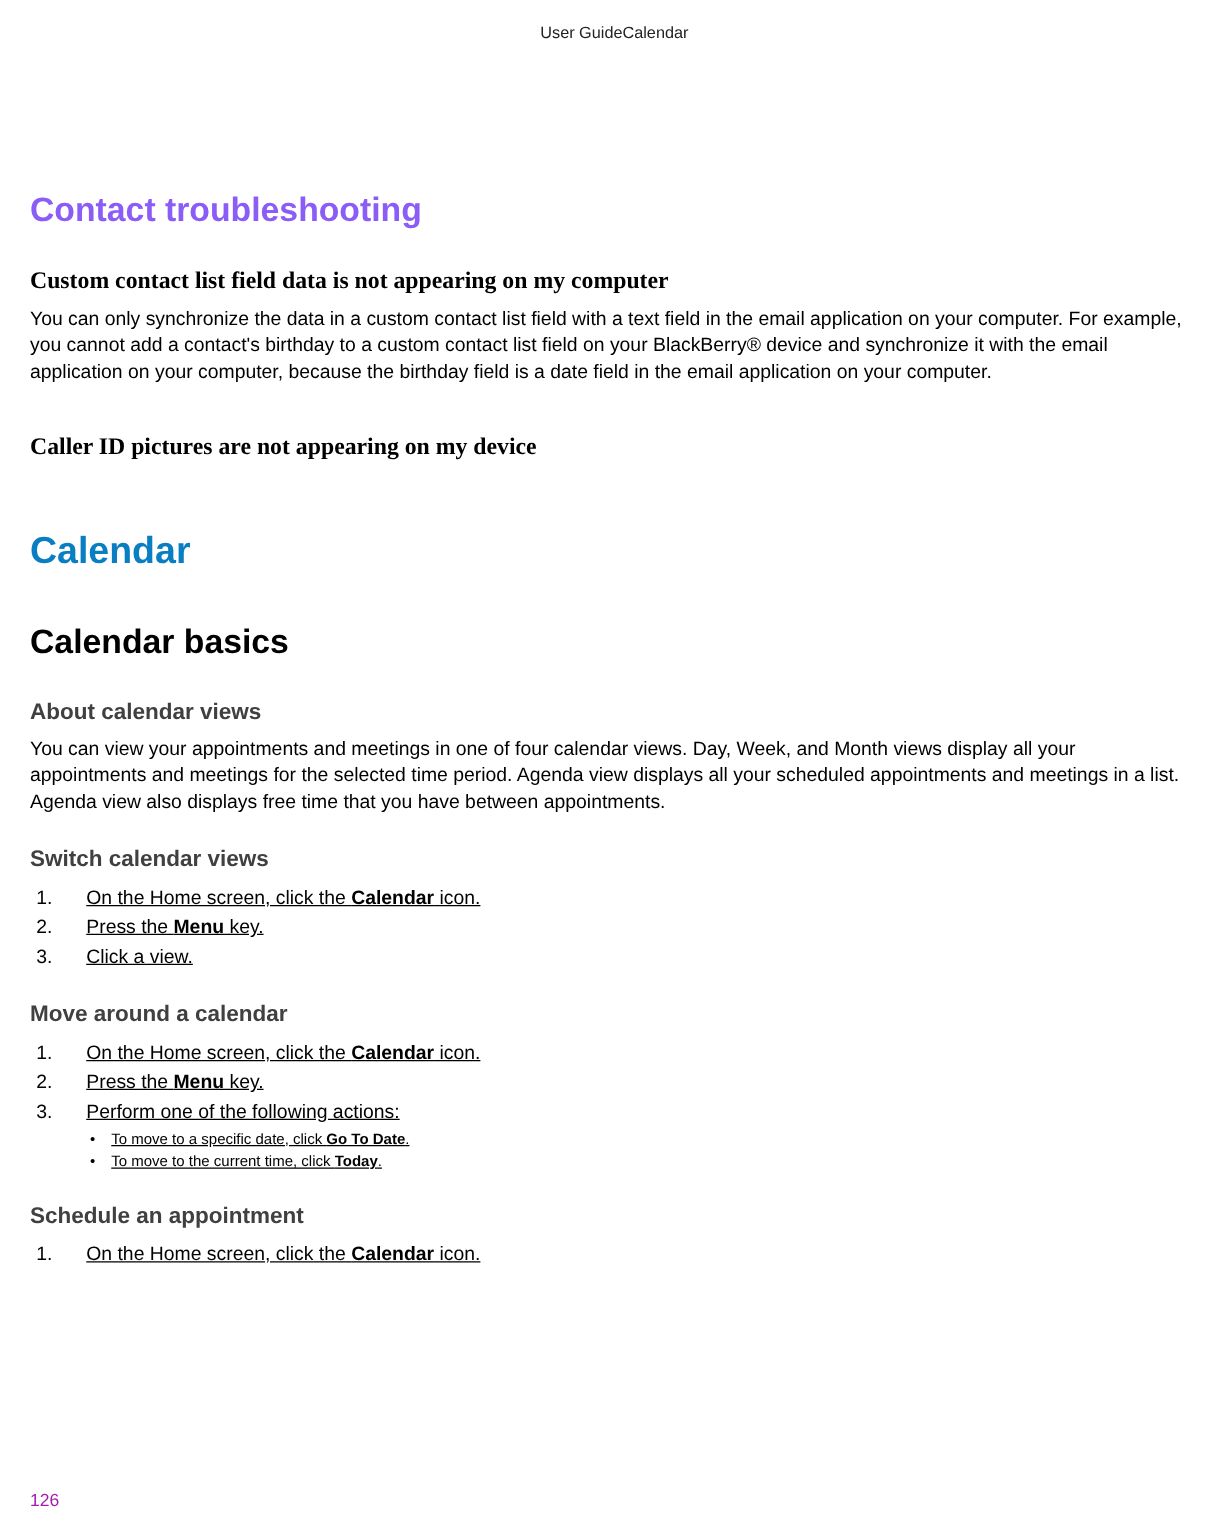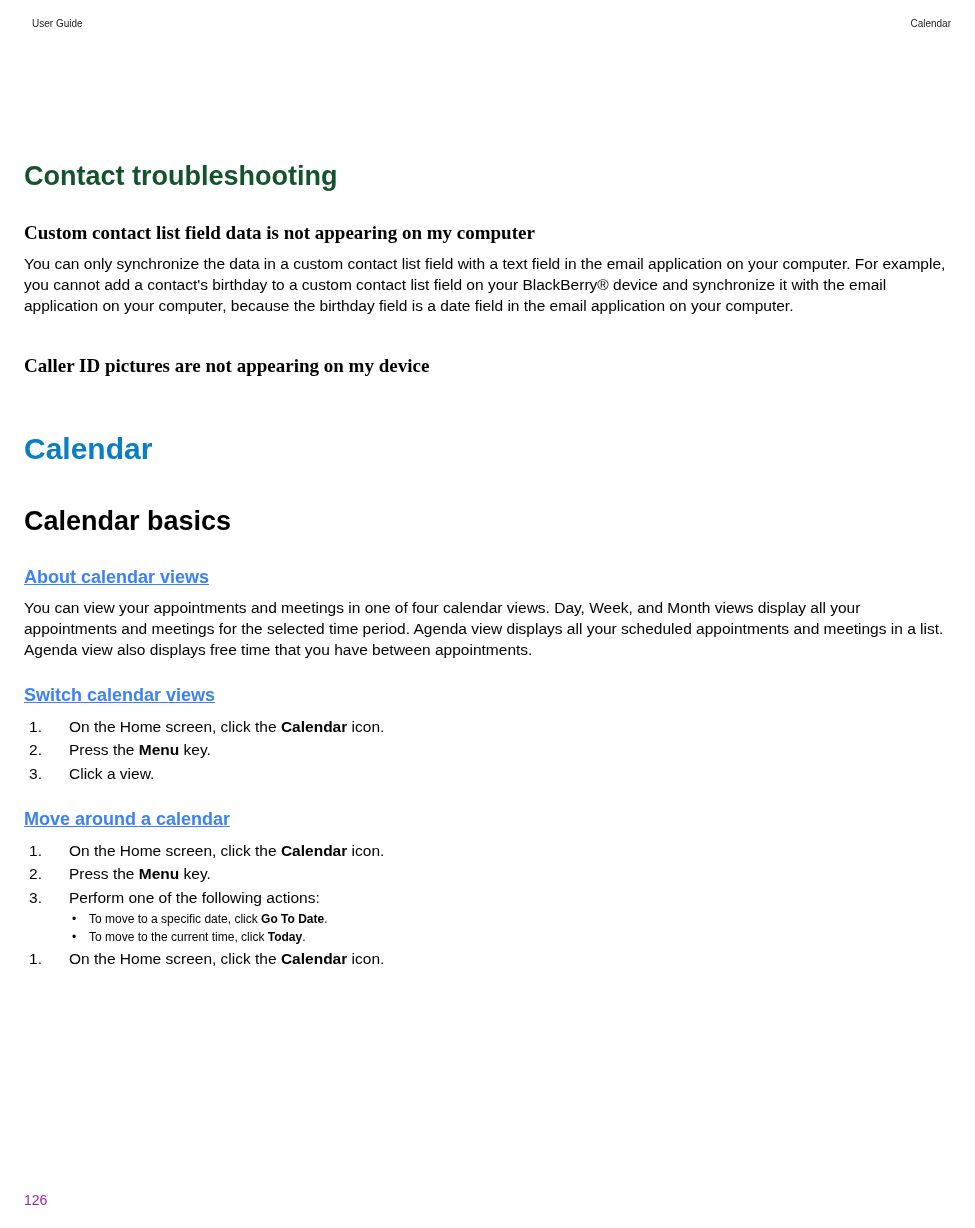--- a/index.html
+++ b/index.html
@@ -11,34 +11,33 @@
       font-family: "Segoe UI", Tahoma, Arial, sans-serif;
       width: 975px;
       height: 1228px;
       background: #ffffff;
       color: #000000;
       position: relative;
       padding: 0;
     }
     .header {
       display: flex;
-      justify-content: space-between;
+      justify-content: center;
       padding: 18px 24px 0 32px;
-      font-size: 10px;
+      font-size: 13px;
       color: #222;
     }
     .content {
       padding: 120px 24px 0 24px;
     }
     .h1-section {
       font-size: 27px;
       font-weight: bold;
-      color: #14532d;
+      color: #8b5cf6;
       margin-bottom: 30px;
-      margin-top: 12px;
     }
     .h2-section {
       font-size: 19px;
       font-weight: bold;
       color: #000;
       margin-top: 10px;
       margin-bottom: 10px;
       font-family: Liberation Serif, serif;
     }
     .h1-blue {
@@ -50,36 +49,36 @@
     }
     .h1-normal {
       font-size: 27px;
       font-weight: bold;
       color: #000;
       margin-bottom: 30px;
     }
     .h3-section {
       font-size: 18px;
       font-weight: bold;
-      color: #3b82f6;
+      color: #404040;
       margin-top: 24px;
       margin-bottom: 10px;
-      text-decoration: underline;
     }
     .body-text {
       font-size: 15.5px;
       line-height: 1.35;
       color: #000;
       margin-bottom: 10px;
     }
     ol.numbered {
       list-style: none;
       counter-reset: item;
       padding-left: 0;
       margin-top: 2px;
+      text-decoration: underline;
     }
     ol.numbered > li {
       counter-increment: item;
       font-size: 15.5px;
       line-height: 1.4;
       padding-left: 45px;
       position: relative;
       margin-bottom: 2px;
     }
     ol.numbered > li::before {
@@ -157,19 +156,20 @@
     <li><span>On the Home screen, click the </span><span class="bold">Calendar</span><span> icon.</span></li>
     <li><span>Press the </span><span class="bold">Menu</span><span> key.</span></li>
     <li><span>Perform one of the following actions:</span>
       <ul class="bulleted">
         <li><span>To move to a specific date, click </span><span class="bold">Go To Date</span><span>.</span></li>
         <li><span>To move to the current time, click </span><span class="bold">Today</span><span>.</span></li>
       </ul>
     </li>
   </ol>
 
+  <div class="h3-section">Schedule an appointment</div>
   <ol class="numbered">
     <li><span>On the Home screen, click the </span><span class="bold">Calendar</span><span> icon.</span></li>
   </ol>
 
 </div>
 
 <div class="page-number">126</div>
 
 </body></html>

